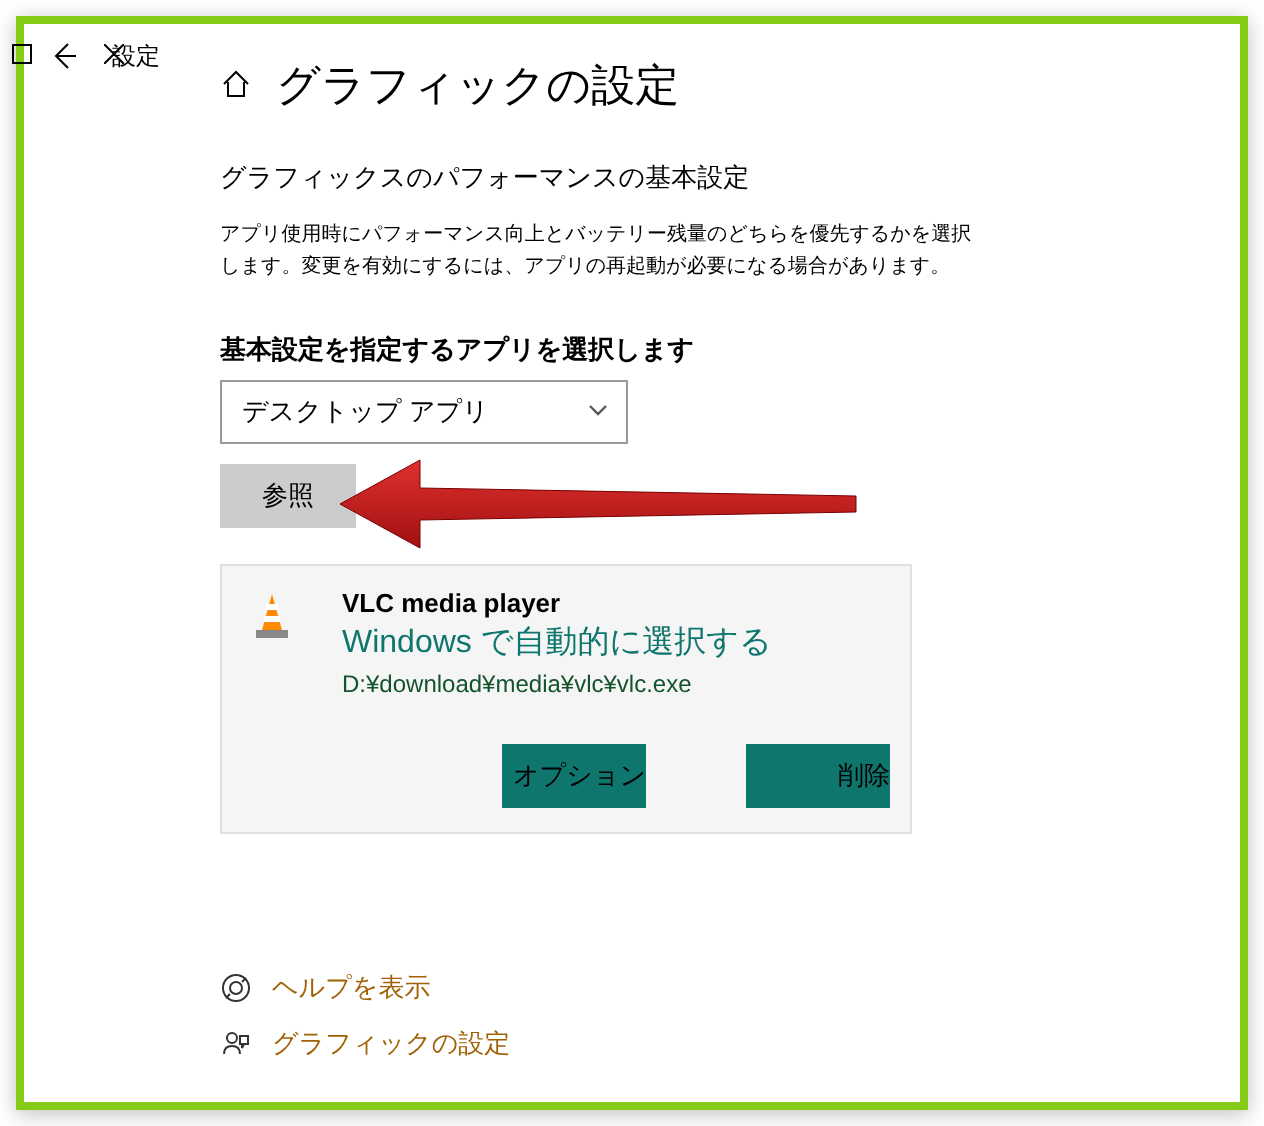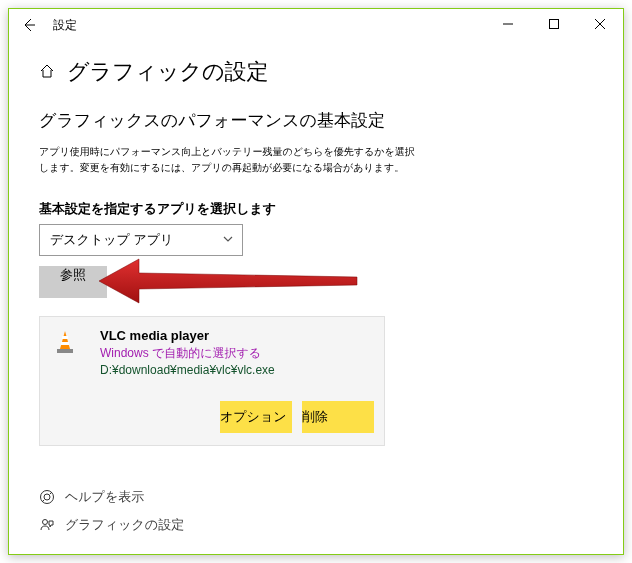--- a/index.html
+++ b/index.html
@@ -9,25 +9,25 @@
     color: #000;
     background: #fff;
     width: 632px;
     height: 563px;
     position: relative;
     overflow: hidden;
   }
   .window {
     position: absolute;
     top: 8px; left: 8px; right: 8px; bottom: 8px;
-    border: 1px solid #84cc16;
+    border: 4px solid #84cc16;
     box-shadow: 0 2px 10px rgba(0,0,0,0.25);
     background: #fff;
     display: flex;
-    flex-direction: column;
+    flex-direction: row;
   }
   .titlebar {
     height: 32px;
     display: flex;
     align-items: center;
     position: relative;
   }
   .back-btn {
     width: 40px; height: 32px;
     display: flex; align-items: center; justify-content: center;
@@ -57,21 +57,21 @@
     align-items: center;
     gap: 12px;
     margin-top: 6px;
     margin-bottom: 22px;
   }
   .page-heading {
     font-size: 22px;
     font-weight: 400;
   }
   .section-heading {
-    font-size: 17px;
+    font-size: 13px;
     font-weight: 400;
     margin-bottom: 12px;
   }
   .desc {
     font-size: 10px;
     line-height: 1.6;
     max-width: 380px;
     margin-bottom: 24px;
   }
   .label {
@@ -91,56 +91,58 @@
     background: #fff;
     margin-bottom: 10px;
   }
   .browse-btn {
     width: 68px;
     height: 32px;
     background: #ccc;
     border: none;
     font-size: 13px;
     display: flex;
+    align-items: center;
     justify-content: center;
     margin-bottom: 18px;
   }
   .app-card {
     width: 346px;
     border: 1px solid #e0e0e0;
     background: #f5f5f5;
     padding: 10px 10px 12px 10px;
   }
   .app-row {
     display: flex;
     gap: 20px;
     margin-bottom: 22px;
   }
   .app-icon {
     width: 30px; height: 30px;
     display: flex; align-items: center; justify-content: center;
   }
   .app-info { flex: 1; }
   .app-name { font-size: 13px; font-weight: 600; line-height: 1.4; }
-  .app-sub { font-size: 12px; color: #a21caf; line-height: 1.4; }
+  .app-sub { font-size: 16px; color: #0f766e; line-height: 1.4; }
   .app-path { font-size: 12px; color: #14532d; line-height: 1.4; }
   .card-buttons {
     display: flex;
     gap: 10px;
     justify-content: flex-end;
   }
   .card-btn {
     width: 72px;
     height: 32px;
-    background: #fde047;
+    background: #0f766e;
     border: none;
     font-size: 13px;
     display: flex;
     align-items: center;
-    justify-content: flex-start;
+    justify-content: flex-end;
+    margin-left: 40px;
   }
   .arrow-overlay {
     position: absolute;
     pointer-events: none;
     left: 90px;
     top: 210px;
     width: 260px;
     height: 60px;
   }
   .footer-links {
@@ -150,21 +152,21 @@
     display: flex;
     flex-direction: column;
     gap: 10px;
   }
   .footer-link {
     display: flex;
     align-items: center;
     gap: 10px;
     font-size: 13px;
   }
-  .footer-link a { color: #404040; text-decoration: none; }
+  .footer-link a { color: #a16207; text-decoration: none; }
   .footer-icon { width: 16px; height: 16px; display: flex; align-items: center; justify-content: center; }
 </style>
 </head>
 <body>
 
 <div class="window">
 
   <div class="titlebar">
     <div class="back-btn">
       <svg width="16" height="16" viewBox="0 0 16 16">

